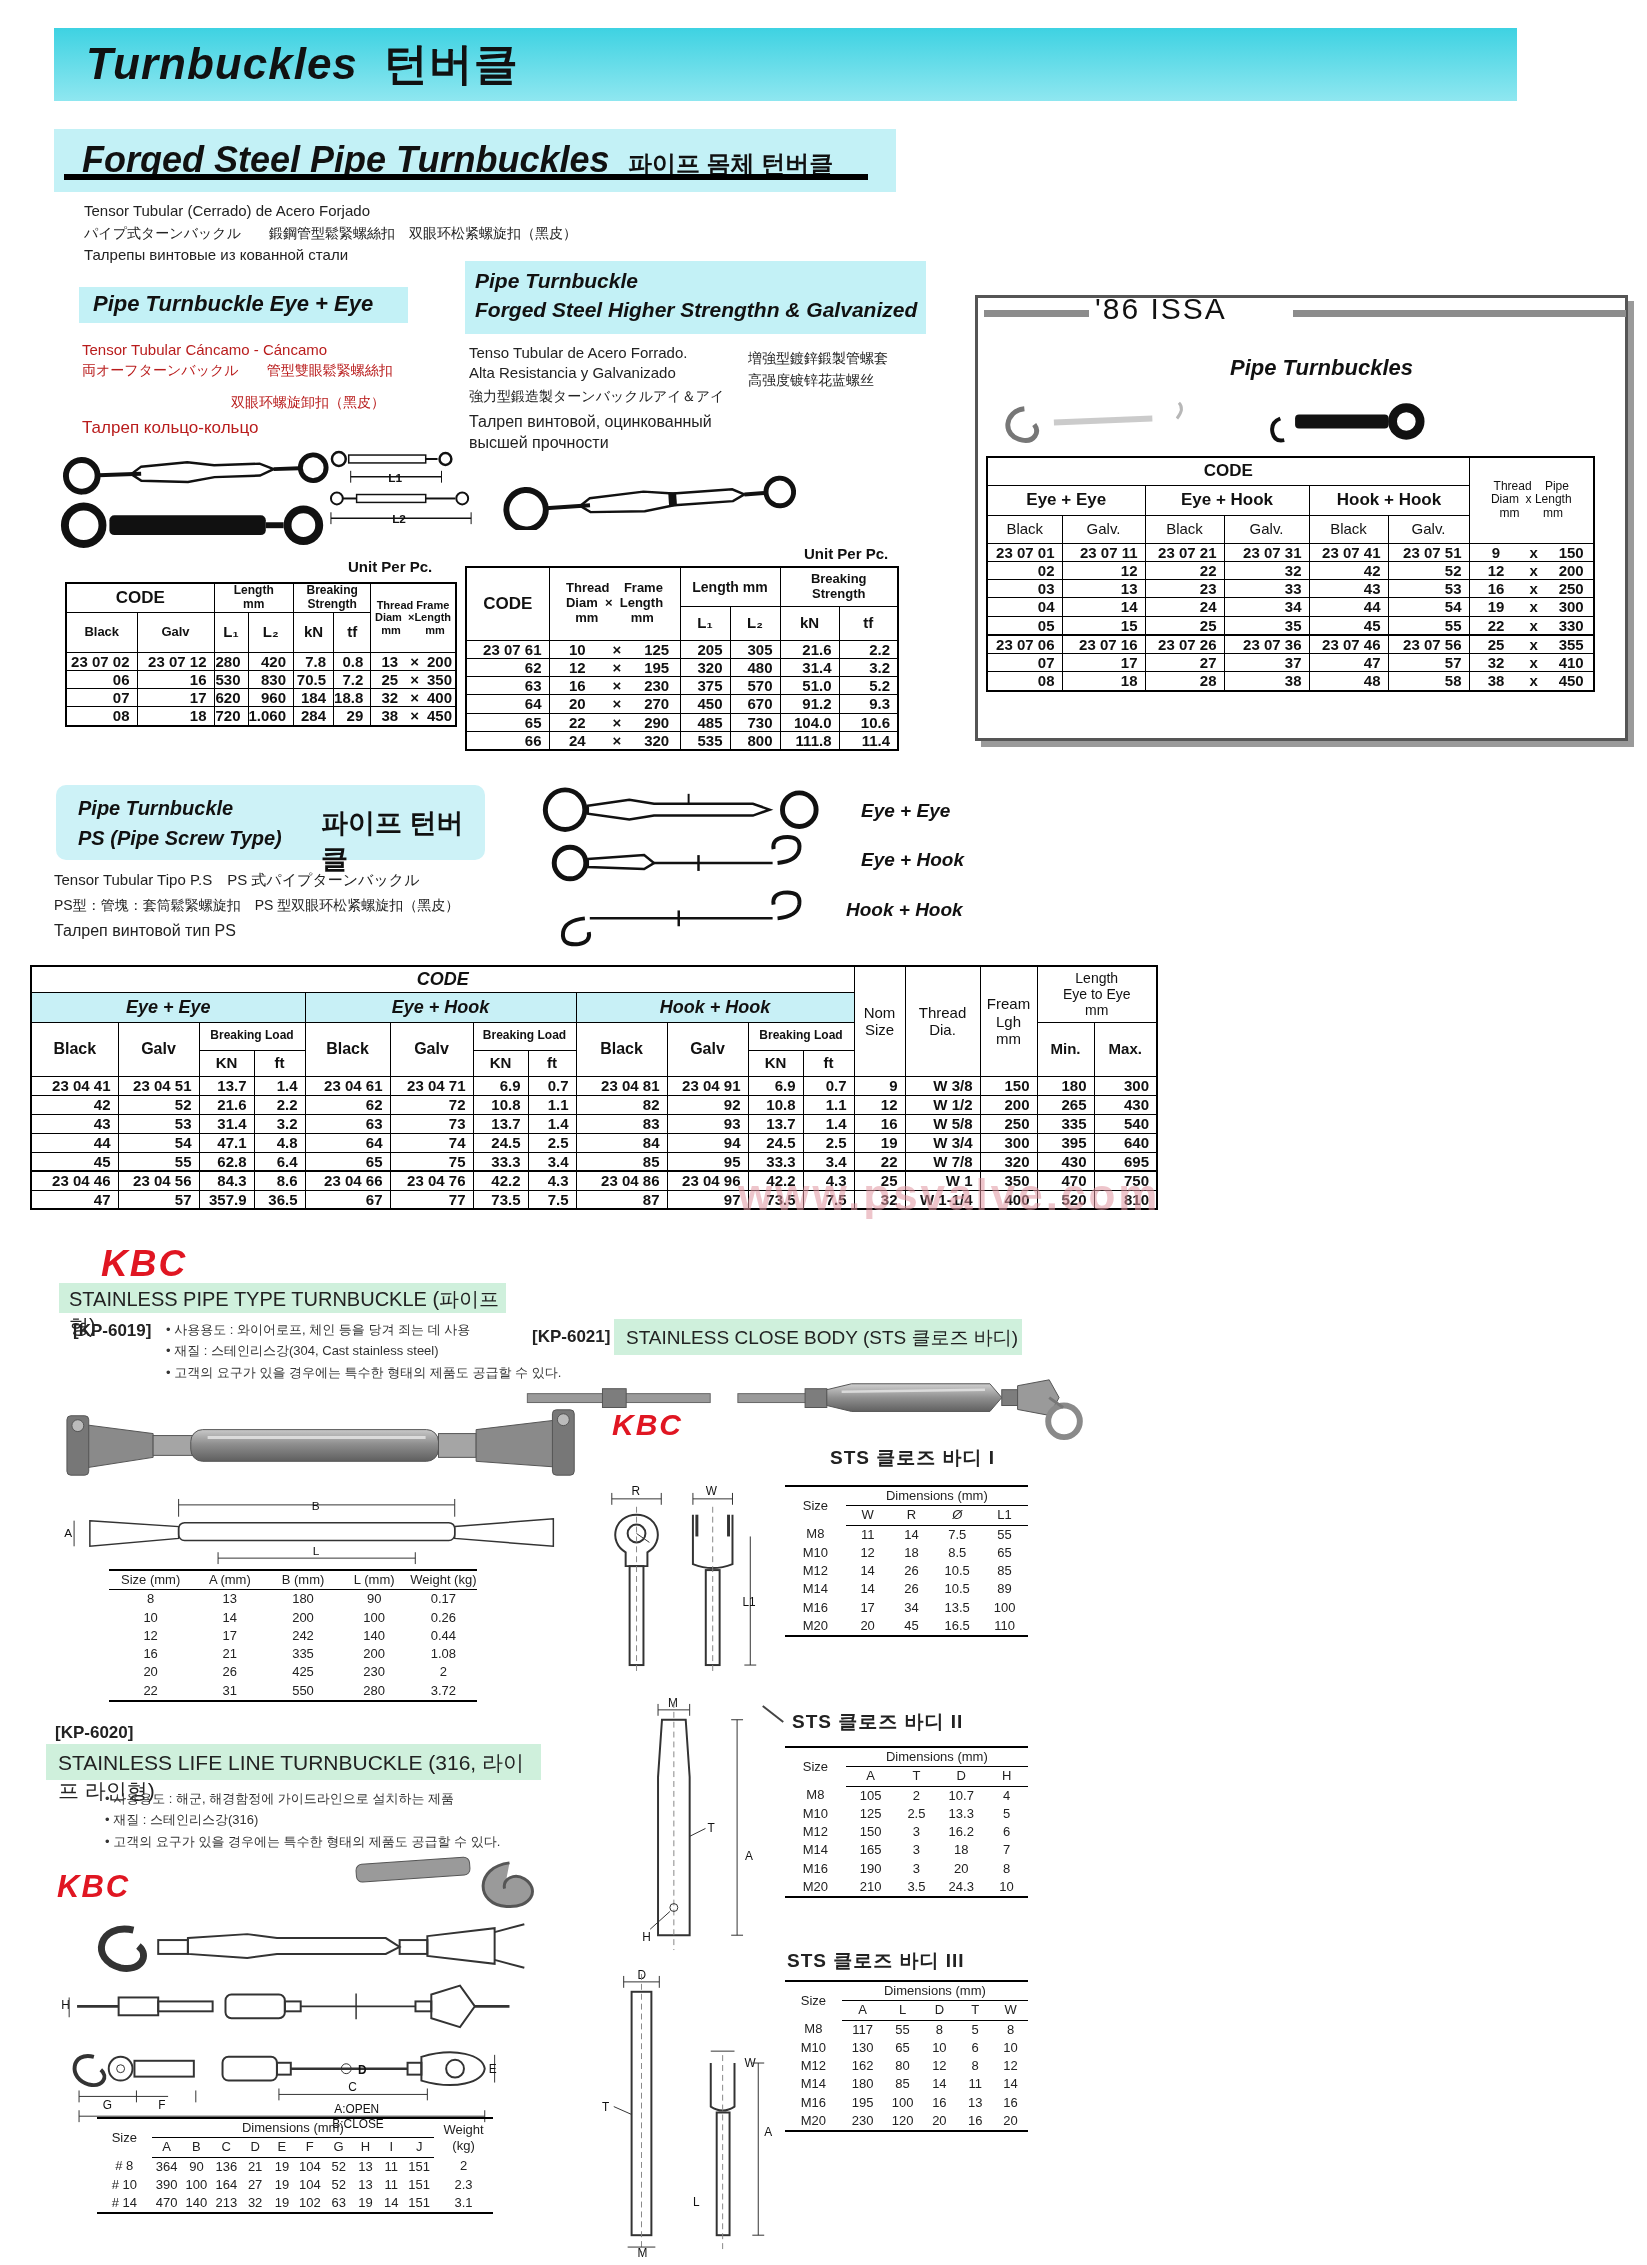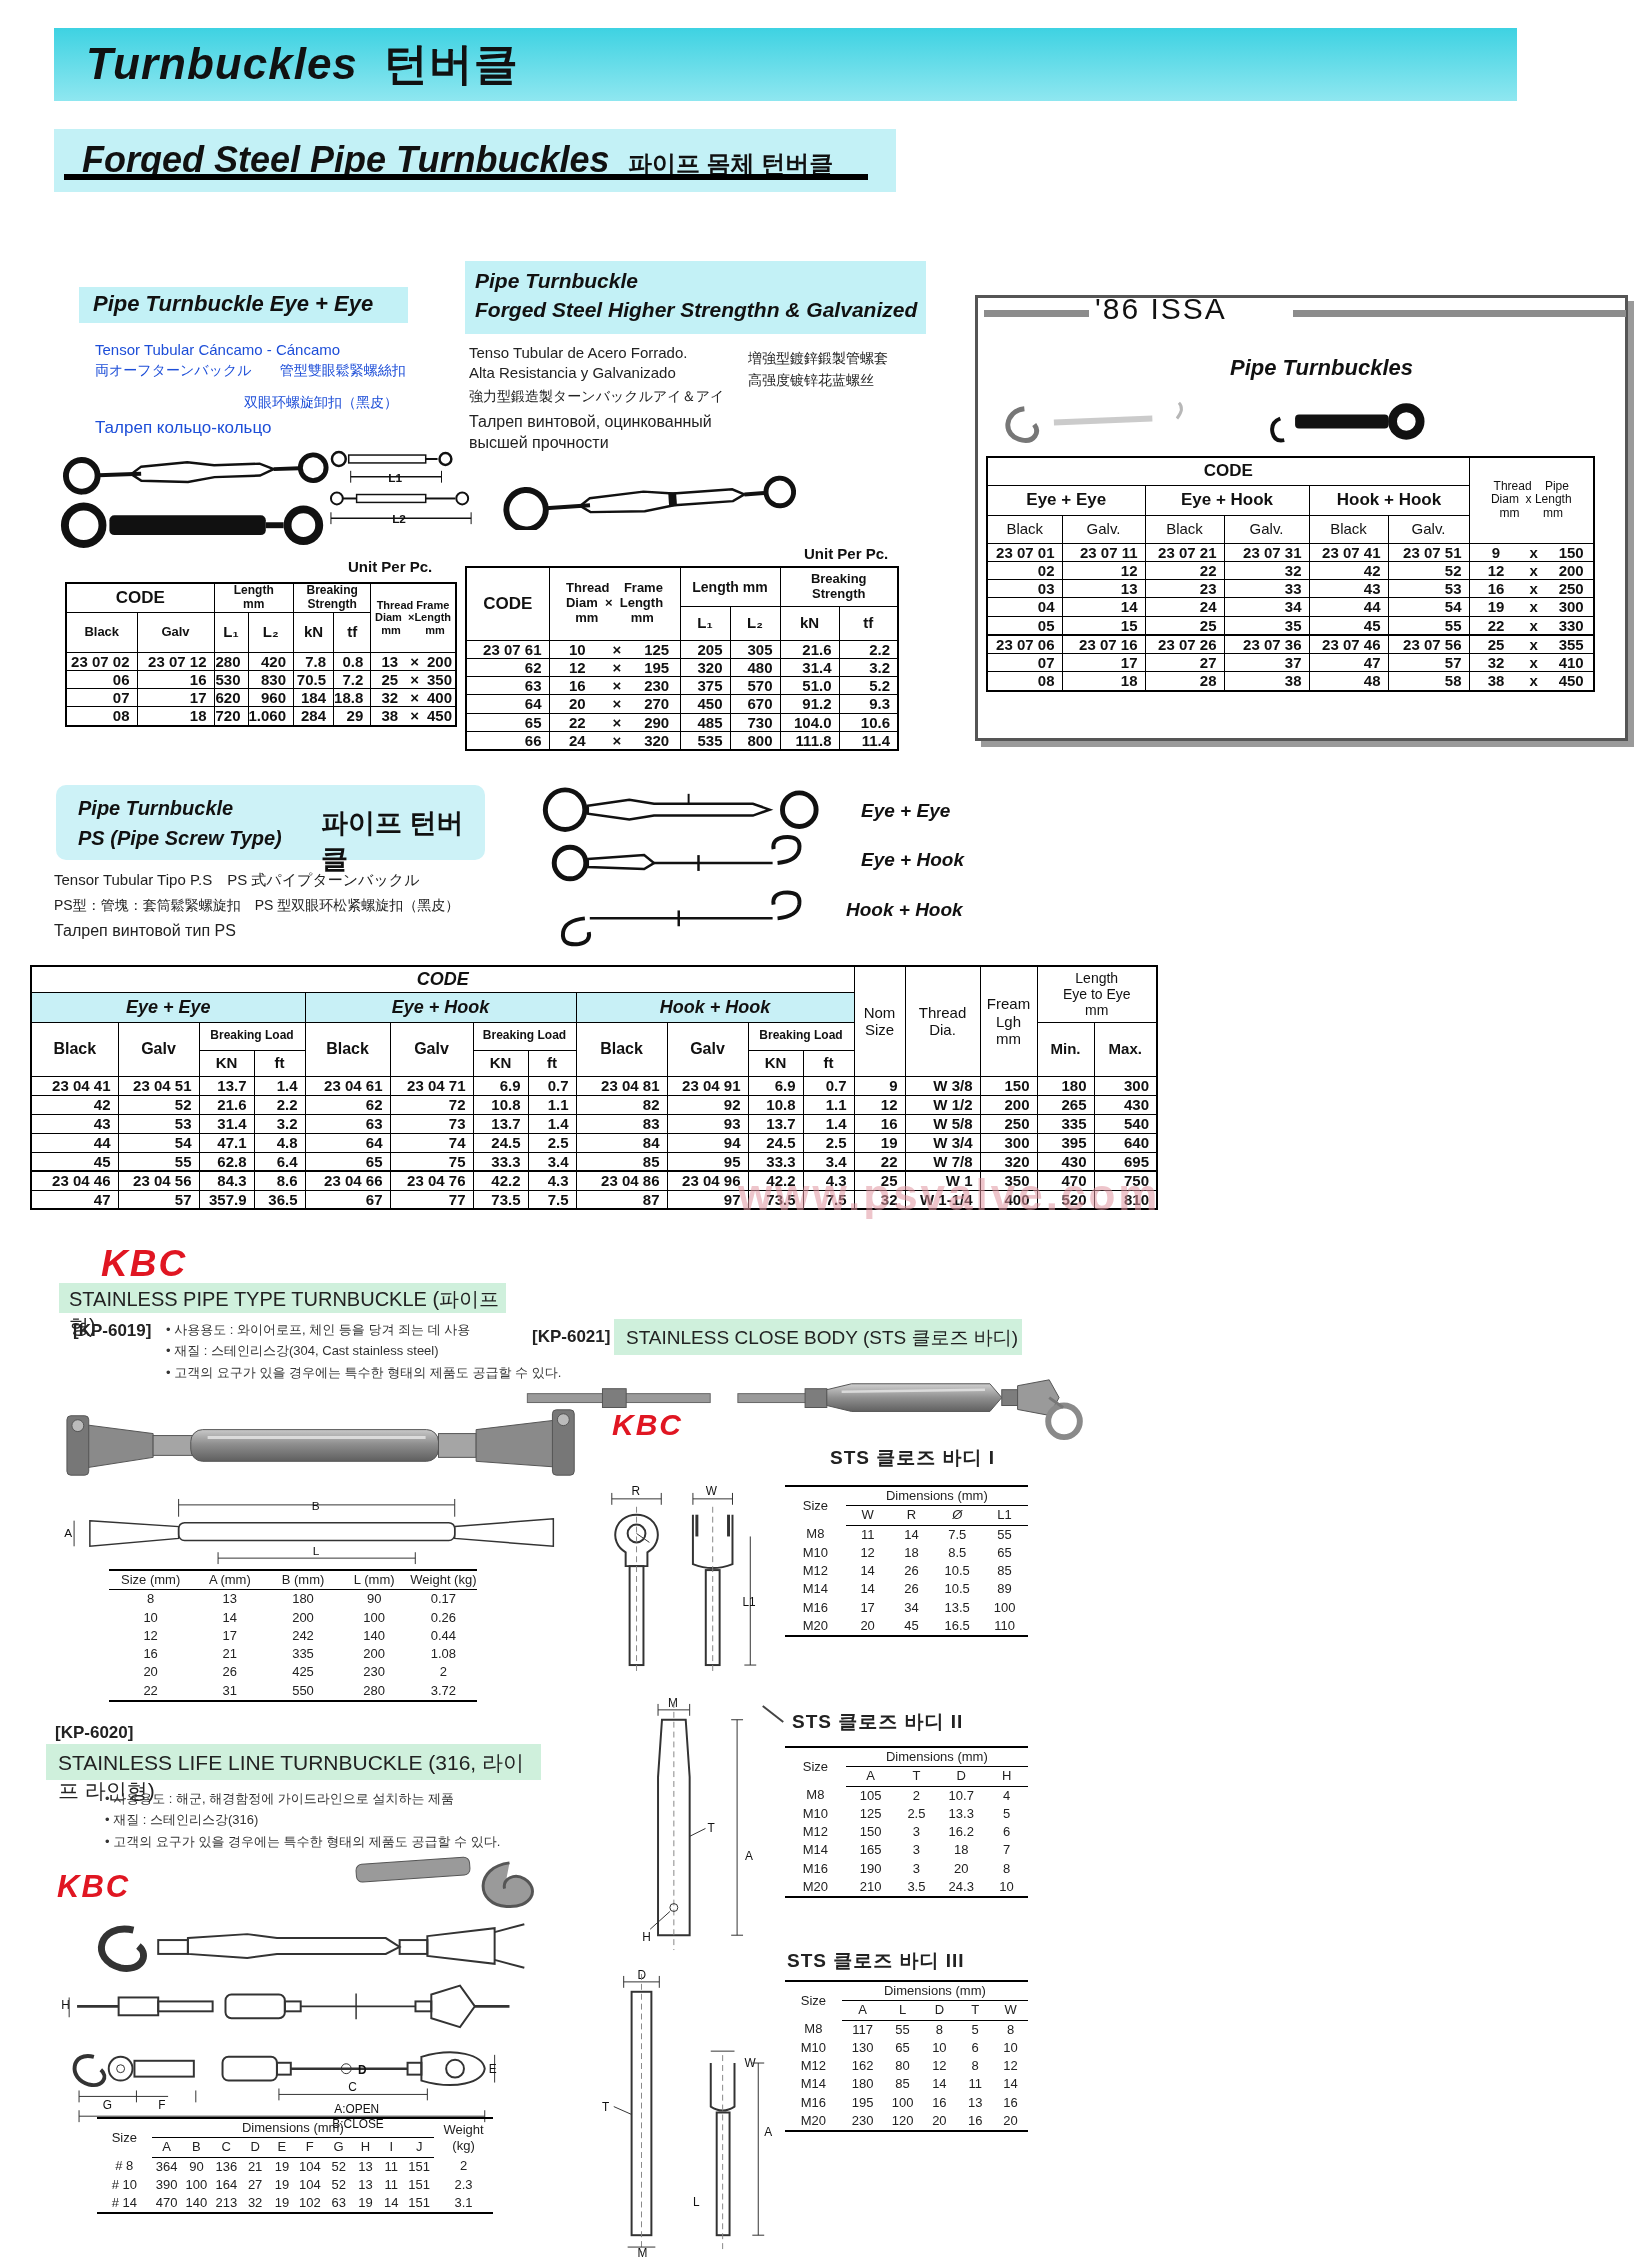--- a/index.html
+++ b/index.html
@@ -56,25 +56,30 @@
 
   <div class="abs banner">
     <h1><span>Turnbuckles</span><span class="ko">턴버클</span></h1>
   </div>
 
   <div class="abs band2">
     <span class="en">Forged Steel Pipe Turnbuckles</span>
     <span class="ko">파이프 몸체 턴버클</span>
   </div>
   <div class="abs rule6"></div>
+  <div class="abs desc" style="left:84px;top:200px">
+    <div>Tensor Tubular (Cerrado) de Acero Forjado</div>
+    <div style="font-size:14px">パイプ式ターンバックル　　鍛鋼管型鬆緊螺絲扣　双眼环松紧螺旋扣（黑皮）</div>
+    <div>Талрепы винтовые из кованной стали</div>
+  </div>
 
   <div class="abs cyanband" style="left:79px;top:287px;width:329px;height:36px;font-size:22px;padding:4px 16px 0 14px">
     <span>Pipe Turnbuckle  Eye + Eye</span>
   </div>
-  <div class="abs" style="left:95px;top:341px;font-size:15px;color:#1d4ed8">
+  <div class="abs" style="left:82px;top:341px;font-size:15px;color:#b91c1c">
     <div>Tensor Tubular Cáncamo - Cáncamo</div>
     <div style="font-size:14px;margin-top:4px">両オーフターンバックル　　管型雙眼鬆緊螺絲扣</div>
     <div style="font-size:14px;margin-top:14px;padding-left:149px">双眼环螺旋卸扣（黑皮）</div>
     <div style="font-size:17px;margin-top:6px">Талреп кольцо-кольцо</div>
   </div>
   <svg class="abs" style="left:54px;top:444px" width="287" height="109" viewBox="0 0 290 110">
     <g transform="rotate(-2 145 28)">
       <circle cx="28" cy="28" r="16" fill="none" stroke="#111" stroke-width="6"></circle>
       <line x1="45" y1="28" x2="88" y2="28" stroke="#111" stroke-width="4"></line>
       <path d="M88 21 L135 18 L162 22 L208 22 L222 28 L208 34 L162 34 L135 38 L88 35 L78 28 Z" fill="none" stroke="#111" stroke-width="2.5"></path>

